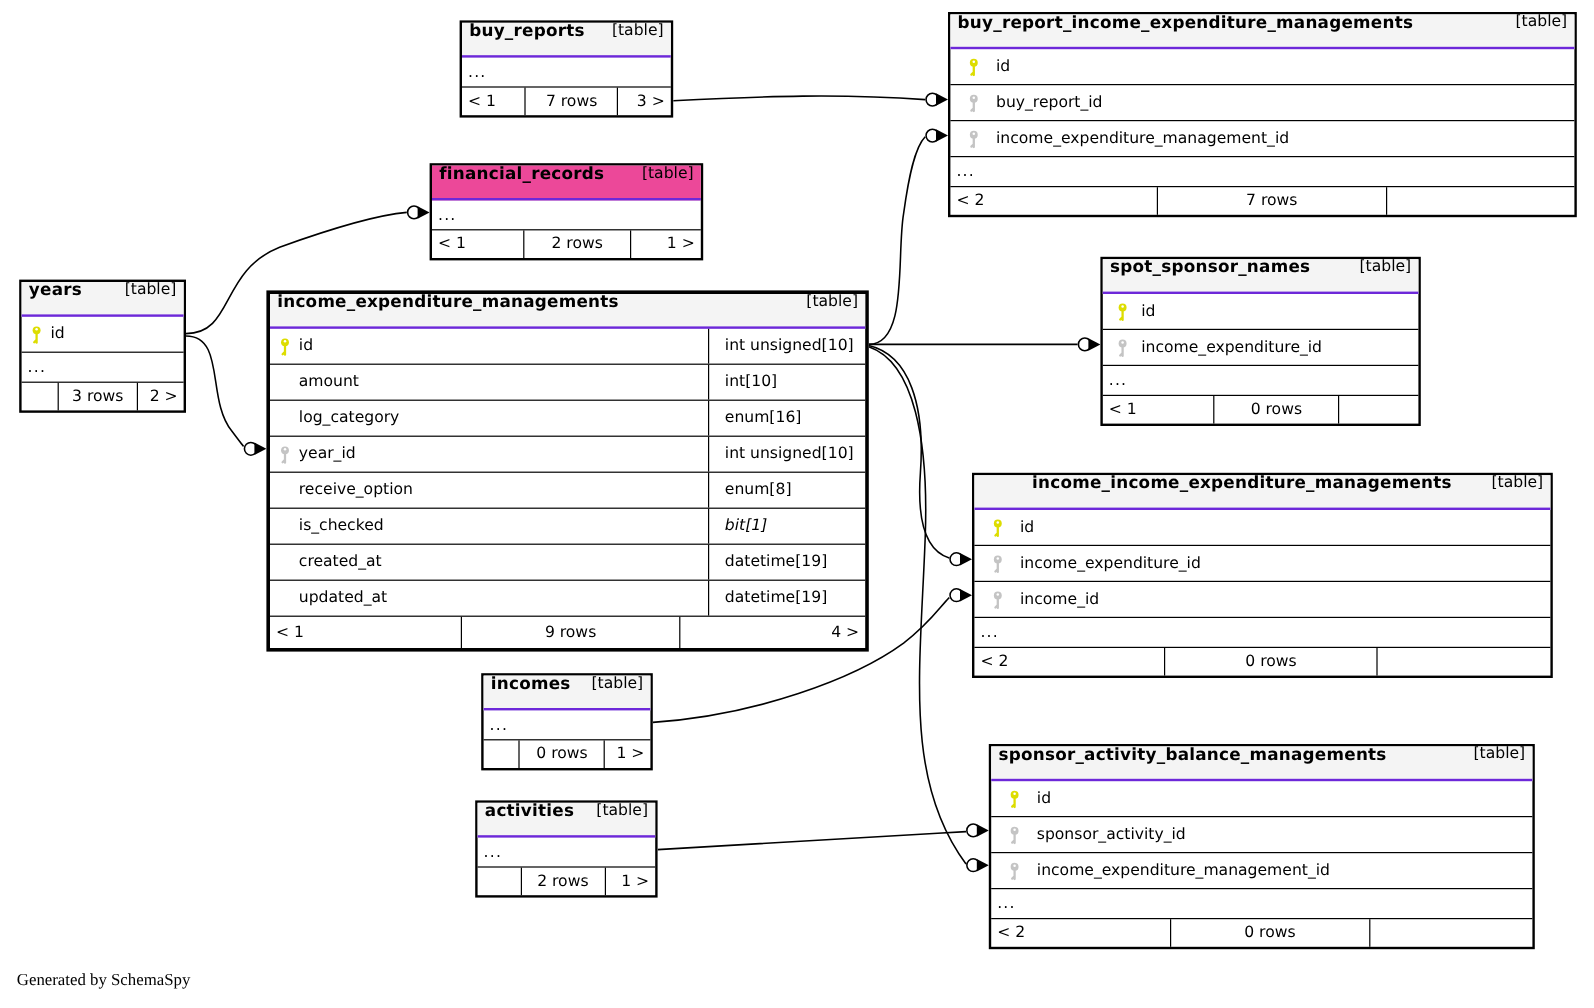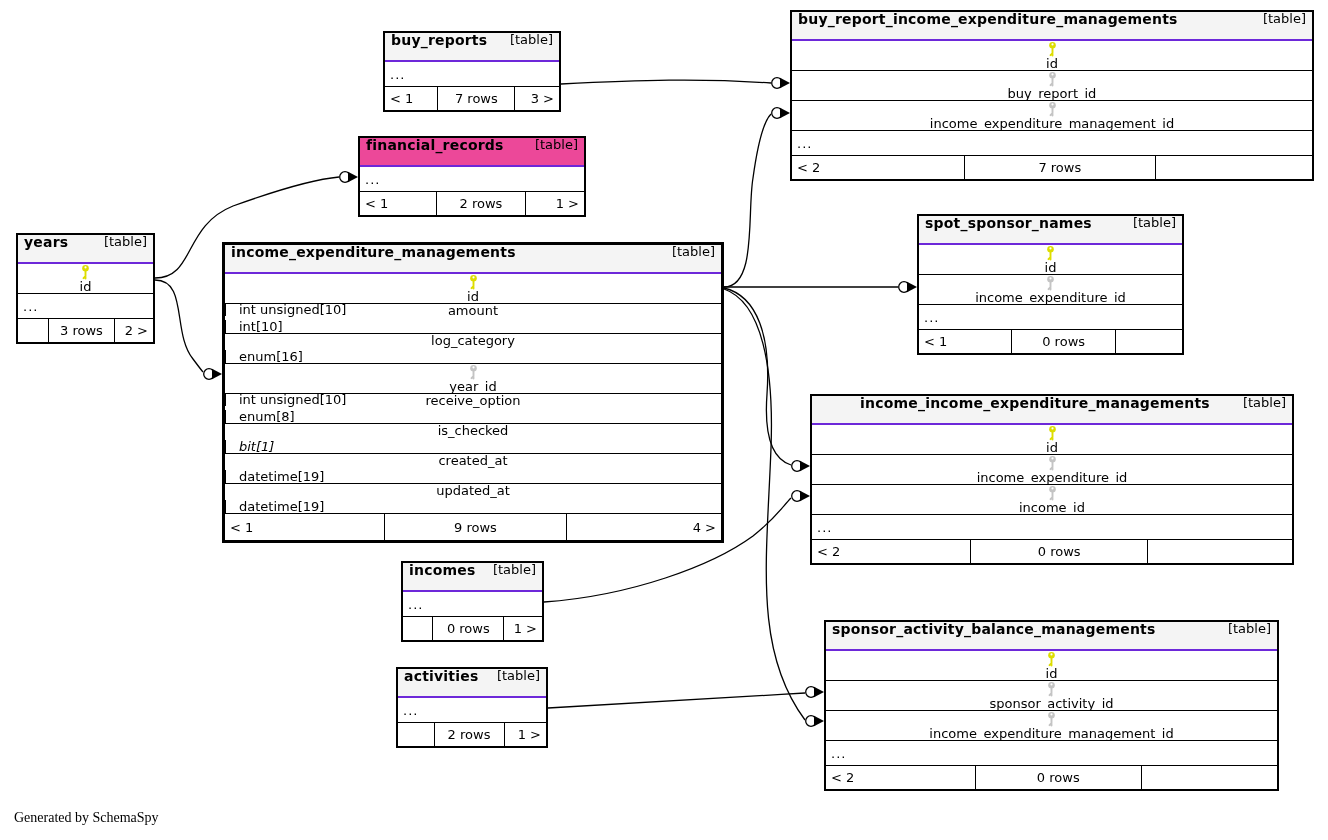--- a/index.html
+++ b/index.html
@@ -15,21 +15,21 @@
   }
   .db-table.strong{border-width:3px;}
   .db-head{
     display:flex;justify-content:space-between;align-items:flex-start;
     background:#f4f4f4;border-bottom:2px solid #6d28d9;
     height:27px;padding:0 6px;
   }
   .db-head .tname{font-weight:bold;font-size:14px;letter-spacing:0.2px;}
   .db-head .ttag{font-size:13px;font-weight:normal;}
   .db-row{
-    display:flex;align-items:center;height:29px;border-bottom:1px solid #000;flex-direction:column;
+    display:flex;align-items:center;height:29px;border-bottom:1px solid #000;
   }
   .db-row .icon-cell{display:flex;justify-content:center;align-items:center;flex:none;}
   .db-row .cname{flex:1;}
   .db-row .ctype{
     flex:none;align-self:stretch;display:flex;align-items:center;
     border-left:1px solid #000;padding-left:13px;box-sizing:border-box;
   }
   .db-ellipsis{
     height:24px;border-bottom:1px solid #000;display:flex;align-items:center;
     padding-left:5px;letter-spacing:1px;
@@ -89,21 +89,21 @@
         <circle cx="797" cy="496" r="5.3" fill="#ffffff" stroke="#000000" stroke-width="1.3"></circle>
         <polygon points="810,496 800,490.8 800,501.2" fill="#000000"></polygon>
       </g>
       <g>
         <path d="M548,708 C640,702 722,698 805,693" fill="none" stroke="#000000" stroke-width="1.3"></path>
         <circle cx="811" cy="692" r="5.3" fill="#ffffff" stroke="#000000" stroke-width="1.3"></circle>
         <polygon points="824,692 814,686.8 814,697.2" fill="#000000"></polygon>
       </g>
     </svg>
   <div id="tables">
-      <div class="db-table" style="left: 383px; top: 31px; width: 178px; border-color: rgb(0, 0, 0);">
+      <div class="db-table" style="left: 383px; top: 17px; width: 178px; border-color: rgb(0, 0, 0);">
         <div class="db-head" style="background: rgb(244, 244, 244);">
           <span class="tname">buy_reports</span>
           <span class="ttag">[table]</span>
         </div>
         <div class="db-ellipsis">...</div>
         <div class="db-foot">
           <span class="fcell left" style="width: 30%;">&lt; 1</span>
           <span class="fcell mid" style="width: 45%;">7 rows</span>
           <span class="fcell right" style="width: 25%;">3 &gt;</span>
         </div>

